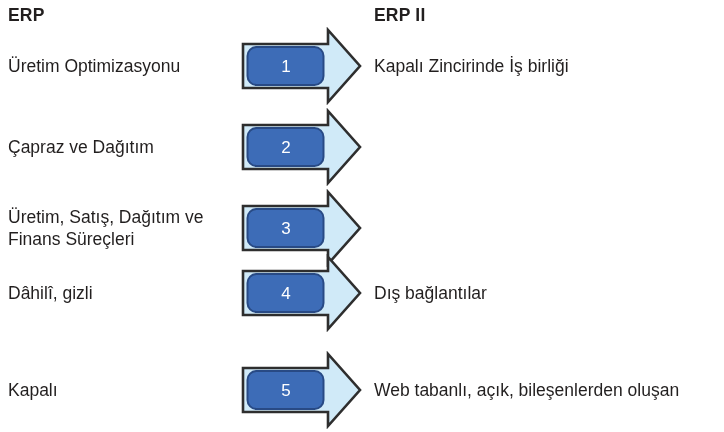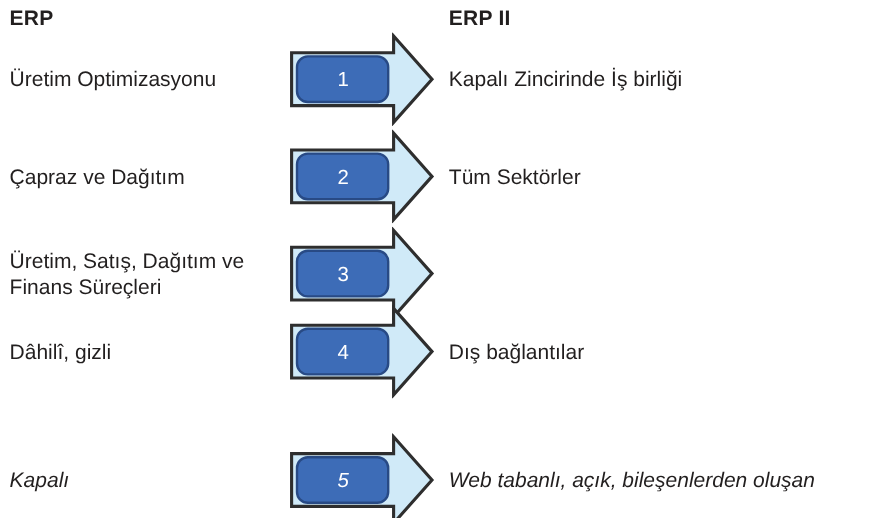--- a/index.html
+++ b/index.html
@@ -42,21 +42,21 @@
   .badge-num {
     font-family:"Liberation Sans", sans-serif;
     font-size:17px;
   }
 
   
   .rc1 { top:66px; }
   .rc2 { top:147px; }
   .rc3 { top:228px; }
   .rc4 { top:293px; }
-  .rc5 { top:400px;font-style:italic; }
+  .rc5 { top:390px; }
 </style>
 </head>
 <body>
 
 <div class="canvas">
 
   <div class="hdr hdr-left">ERP</div>
   <div class="hdr hdr-right">ERP II</div>
 
   <div class="lbl lbl-l rc1">Üretim Optimizasyonu</div>
@@ -70,21 +70,20 @@
   <div class="lbl lbl-r rc1">Kapalı Zincirinde İş birliği</div>
 
   <div class="lbl lbl-l rc2">Çapraz ve Dağıtım</div>
   <div class="arrow rc2">
     <svg viewBox="0 0 122 78" width="122" height="78" xmlns="http://www.w3.org/2000/svg">
       <polygon points="2,17 87,17 87,3 119,39 87,75 87,61 2,61" fill="#d0eaf8" stroke="#2e2e2e" stroke-width="2.6"></polygon>
       <rect x="6.5" y="20" width="76" height="38" rx="9" fill="#3d6cb7" stroke="#284a85" stroke-width="2"></rect>
       <text class="badge-num" x="45" y="45" text-anchor="middle" fill="#ffffff">2</text>
     </svg>
   </div>
-  <div class="lbl lbl-r rc2">Tüm Sektörler</div>
 
   <div class="lbl lbl-l rc3">Üretim, Satış, Dağıtım ve
 Finans Süreçleri</div>
   <div class="arrow rc3">
     <svg viewBox="0 0 122 78" width="122" height="78" xmlns="http://www.w3.org/2000/svg">
       <polygon points="2,17 87,17 87,3 119,39 87,75 87,61 2,61" fill="#d0eaf8" stroke="#2e2e2e" stroke-width="2.6"></polygon>
       <rect x="6.5" y="20" width="76" height="38" rx="9" fill="#3d6cb7" stroke="#284a85" stroke-width="2"></rect>
       <text class="badge-num" x="45" y="45" text-anchor="middle" fill="#ffffff">3</text>
     </svg>
   </div>

